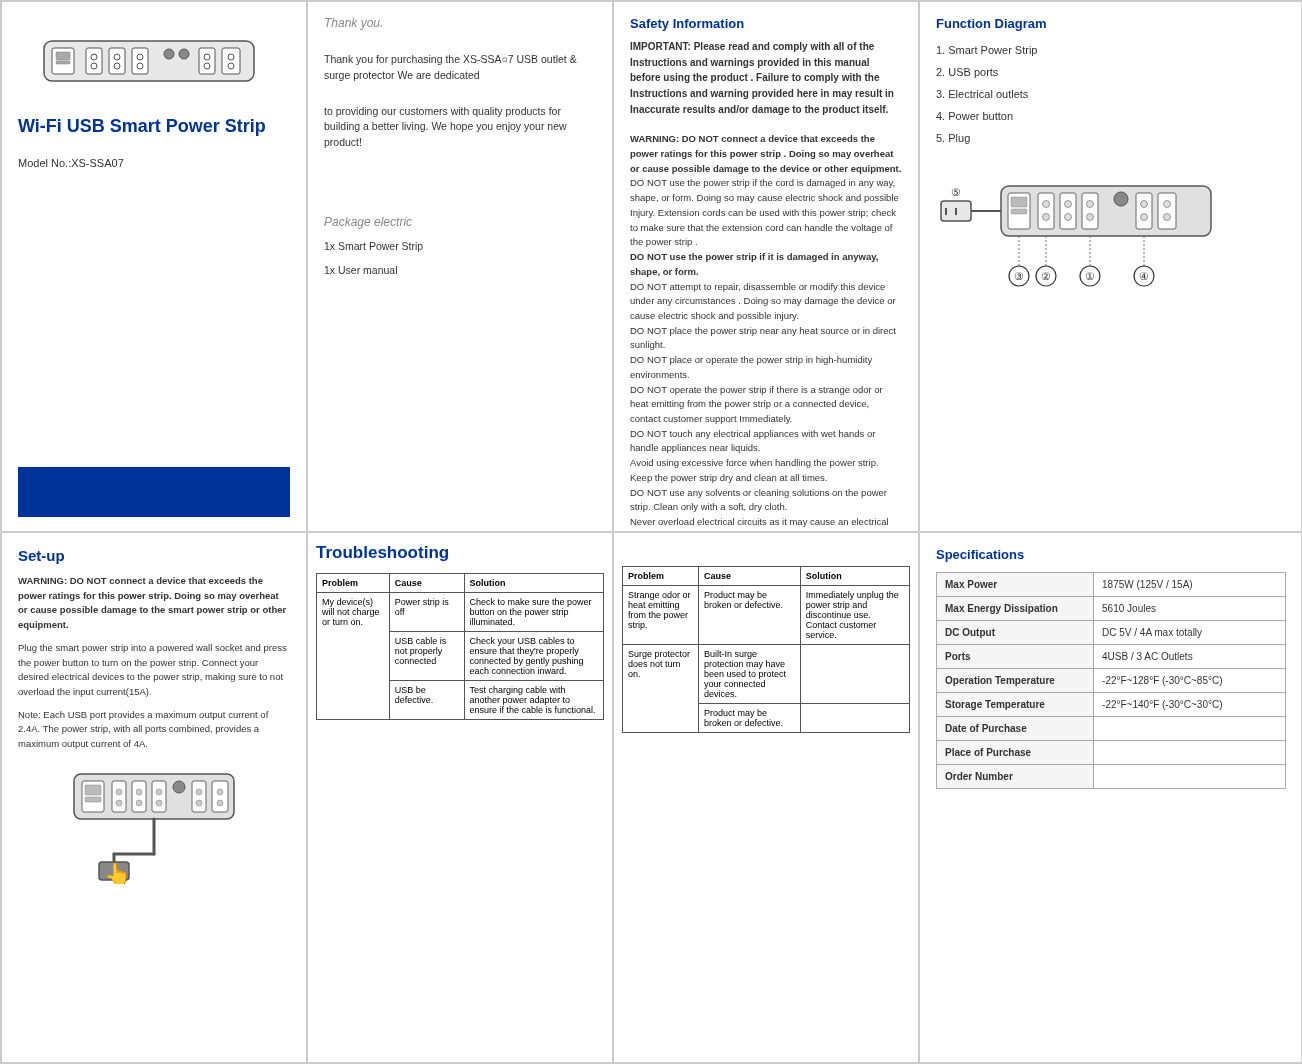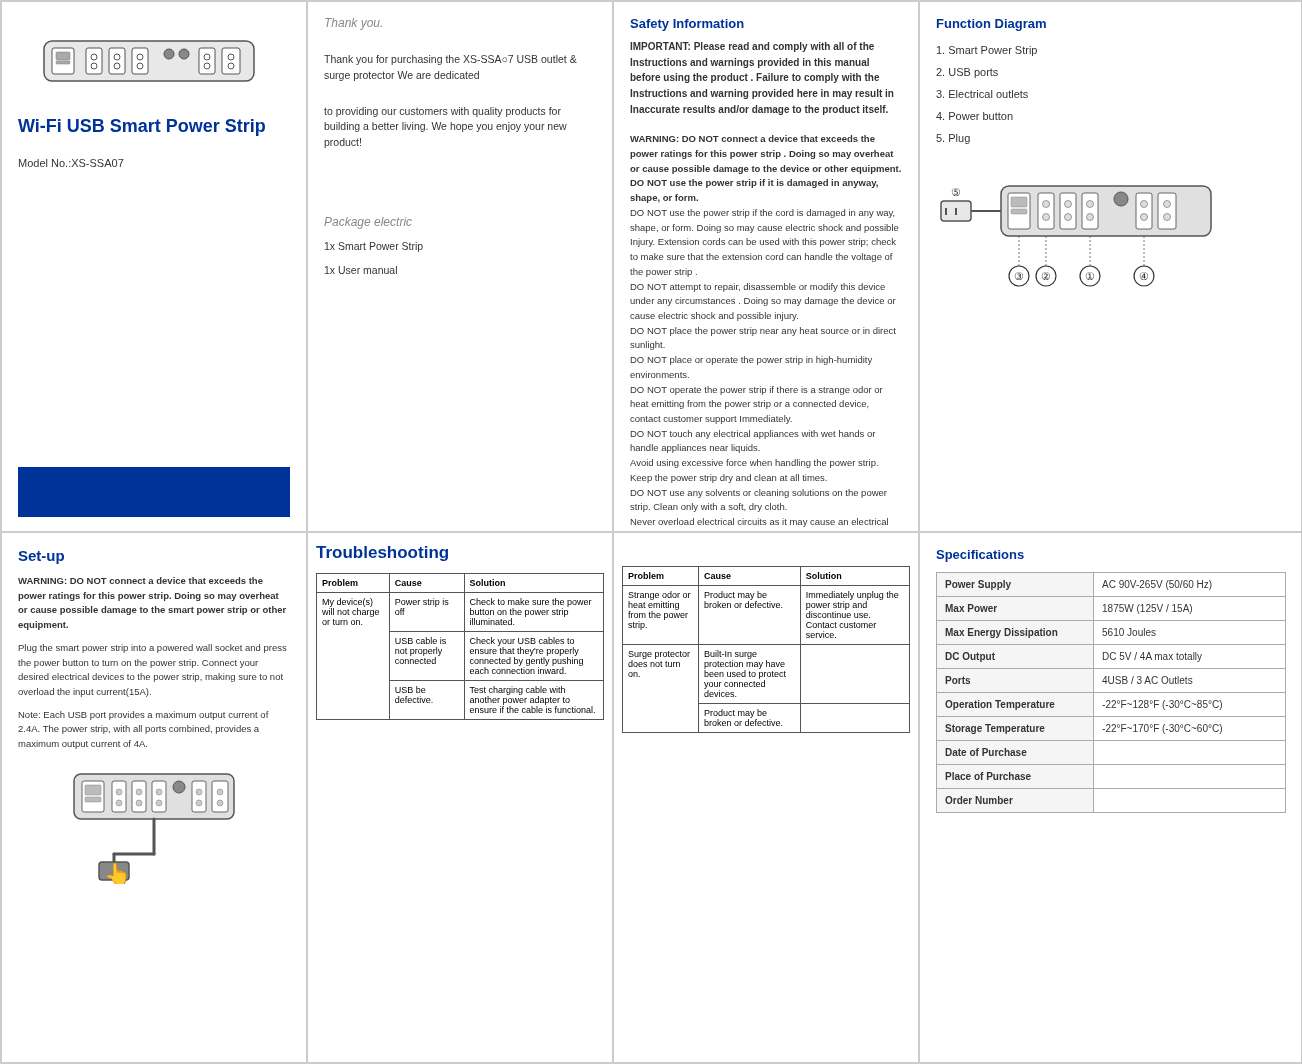--- a/index.html
+++ b/index.html
@@ -292,22 +292,22 @@
     <p class="body-text">1x Smart Power Strip</p>
     <p class="body-text">1x User manual</p>
   </div>
 
   <div class="cell cell-top-3">
     <h2 class="section-title">Safety Information</h2>
     <div class="safety-text">
       <p><span class="important">IMPORTANT: Please read and  comply with all of  the Instructions and warnings provided  in this manual before using the product . Failure  to comply with the  Instructions and warning provided here  in may result in  Inaccurate results and/or damage  to  the product itself.</span></p>
       <br>
       <p><span class="warning-bold">WARNING: DO NOT  connect a device that  exceeds the power ratings for this  power strip . Doing so  may overheat or cause possible damage  to  the device or other equipment.</span></p>
+      <p>DO NOT use the power strip  if the cord is damaged in any way, shape, or form. Doing so may cause electric shock and possible Injury.  Extension  cords can be used  with this power strip; check to make  sure that the extension  cord can handle the voltage of the power strip .</p>
       <p><b>DO NOT use the power strip  if it is damaged in anyway, shape, or form.</b></p>
-      <p>DO NOT use the power strip  if the cord is damaged in any way, shape, or form. Doing so may cause electric shock and possible Injury.  Extension  cords can be used  with this power strip; check to make  sure that the extension  cord can handle the voltage of the power strip .</p>
       <p>DO NOT attempt to repair, disassemble or modify this  device under any circumstances . Doing  so may damage the  device or cause electric shock and possible injury.</p>
       <p>DO NOT place the power strip near any heat source or in direct sunlight.</p>
       <p>DO NOT place or operate the  power strip in high-humidity environments.</p>
       <p>DO NOT operate the power strip  if there is a strange odor or heat emitting  from the power strip  or a connected device, contact customer  support Immediately.</p>
       <p>DO NOT  touch any electrical appliances  with wet hands or handle appliances near  liquids.</p>
       <p>Avoid using excessive force  when handling the  power strip.</p>
       <p>Keep the power strip  dry and clean at  all times.</p>
       <p>DO NOT use any solvents or  cleaning solutions on the power strip. Clean only with a soft, dry cloth.</p>
       <p>Never overload electrical circuits as it may cause  an electrical shock or fire .</p>
     </div>
@@ -474,24 +474,20 @@
         </tr>
       </tbody>
     </table>
   </div>
 
   <div class="cell cell-bot-4">
     <h2 class="specs-title">Specifications</h2>
     <table class="specs-table">
       <tbody>
         <tr>
-          <td class="spec-label">Power Supply</td>
-          <td class="spec-value">AC 90V-265V (50/60 Hz)</td>
-        </tr>
-        <tr>
           <td class="spec-label">Max Power</td>
           <td class="spec-value">1875W (125V / 15A)</td>
         </tr>
         <tr>
           <td class="spec-label">Max Energy Dissipation</td>
           <td class="spec-value">5610 Joules</td>
         </tr>
         <tr>
           <td class="spec-label">DC Output</td>
           <td class="spec-value">DC 5V / 4A max totally</td>
@@ -499,21 +495,21 @@
         <tr>
           <td class="spec-label">Ports</td>
           <td class="spec-value">4USB / 3 AC Outlets</td>
         </tr>
         <tr>
           <td class="spec-label">Operation Temperature</td>
           <td class="spec-value">-22°F~128°F (-30°C~85°C)</td>
         </tr>
         <tr>
           <td class="spec-label">Storage Temperature</td>
-          <td class="spec-value">-22°F~170°F (-30°C~60°C)</td>
+          <td class="spec-value">-22°F~140°F (-30°C~30°C)</td>
         </tr>
         <tr>
           <td class="spec-label">Date of Purchase</td>
           <td class="spec-value"></td>
         </tr>
         <tr>
           <td class="spec-label">Place of Purchase</td>
           <td class="spec-value"></td>
         </tr>
         <tr>

